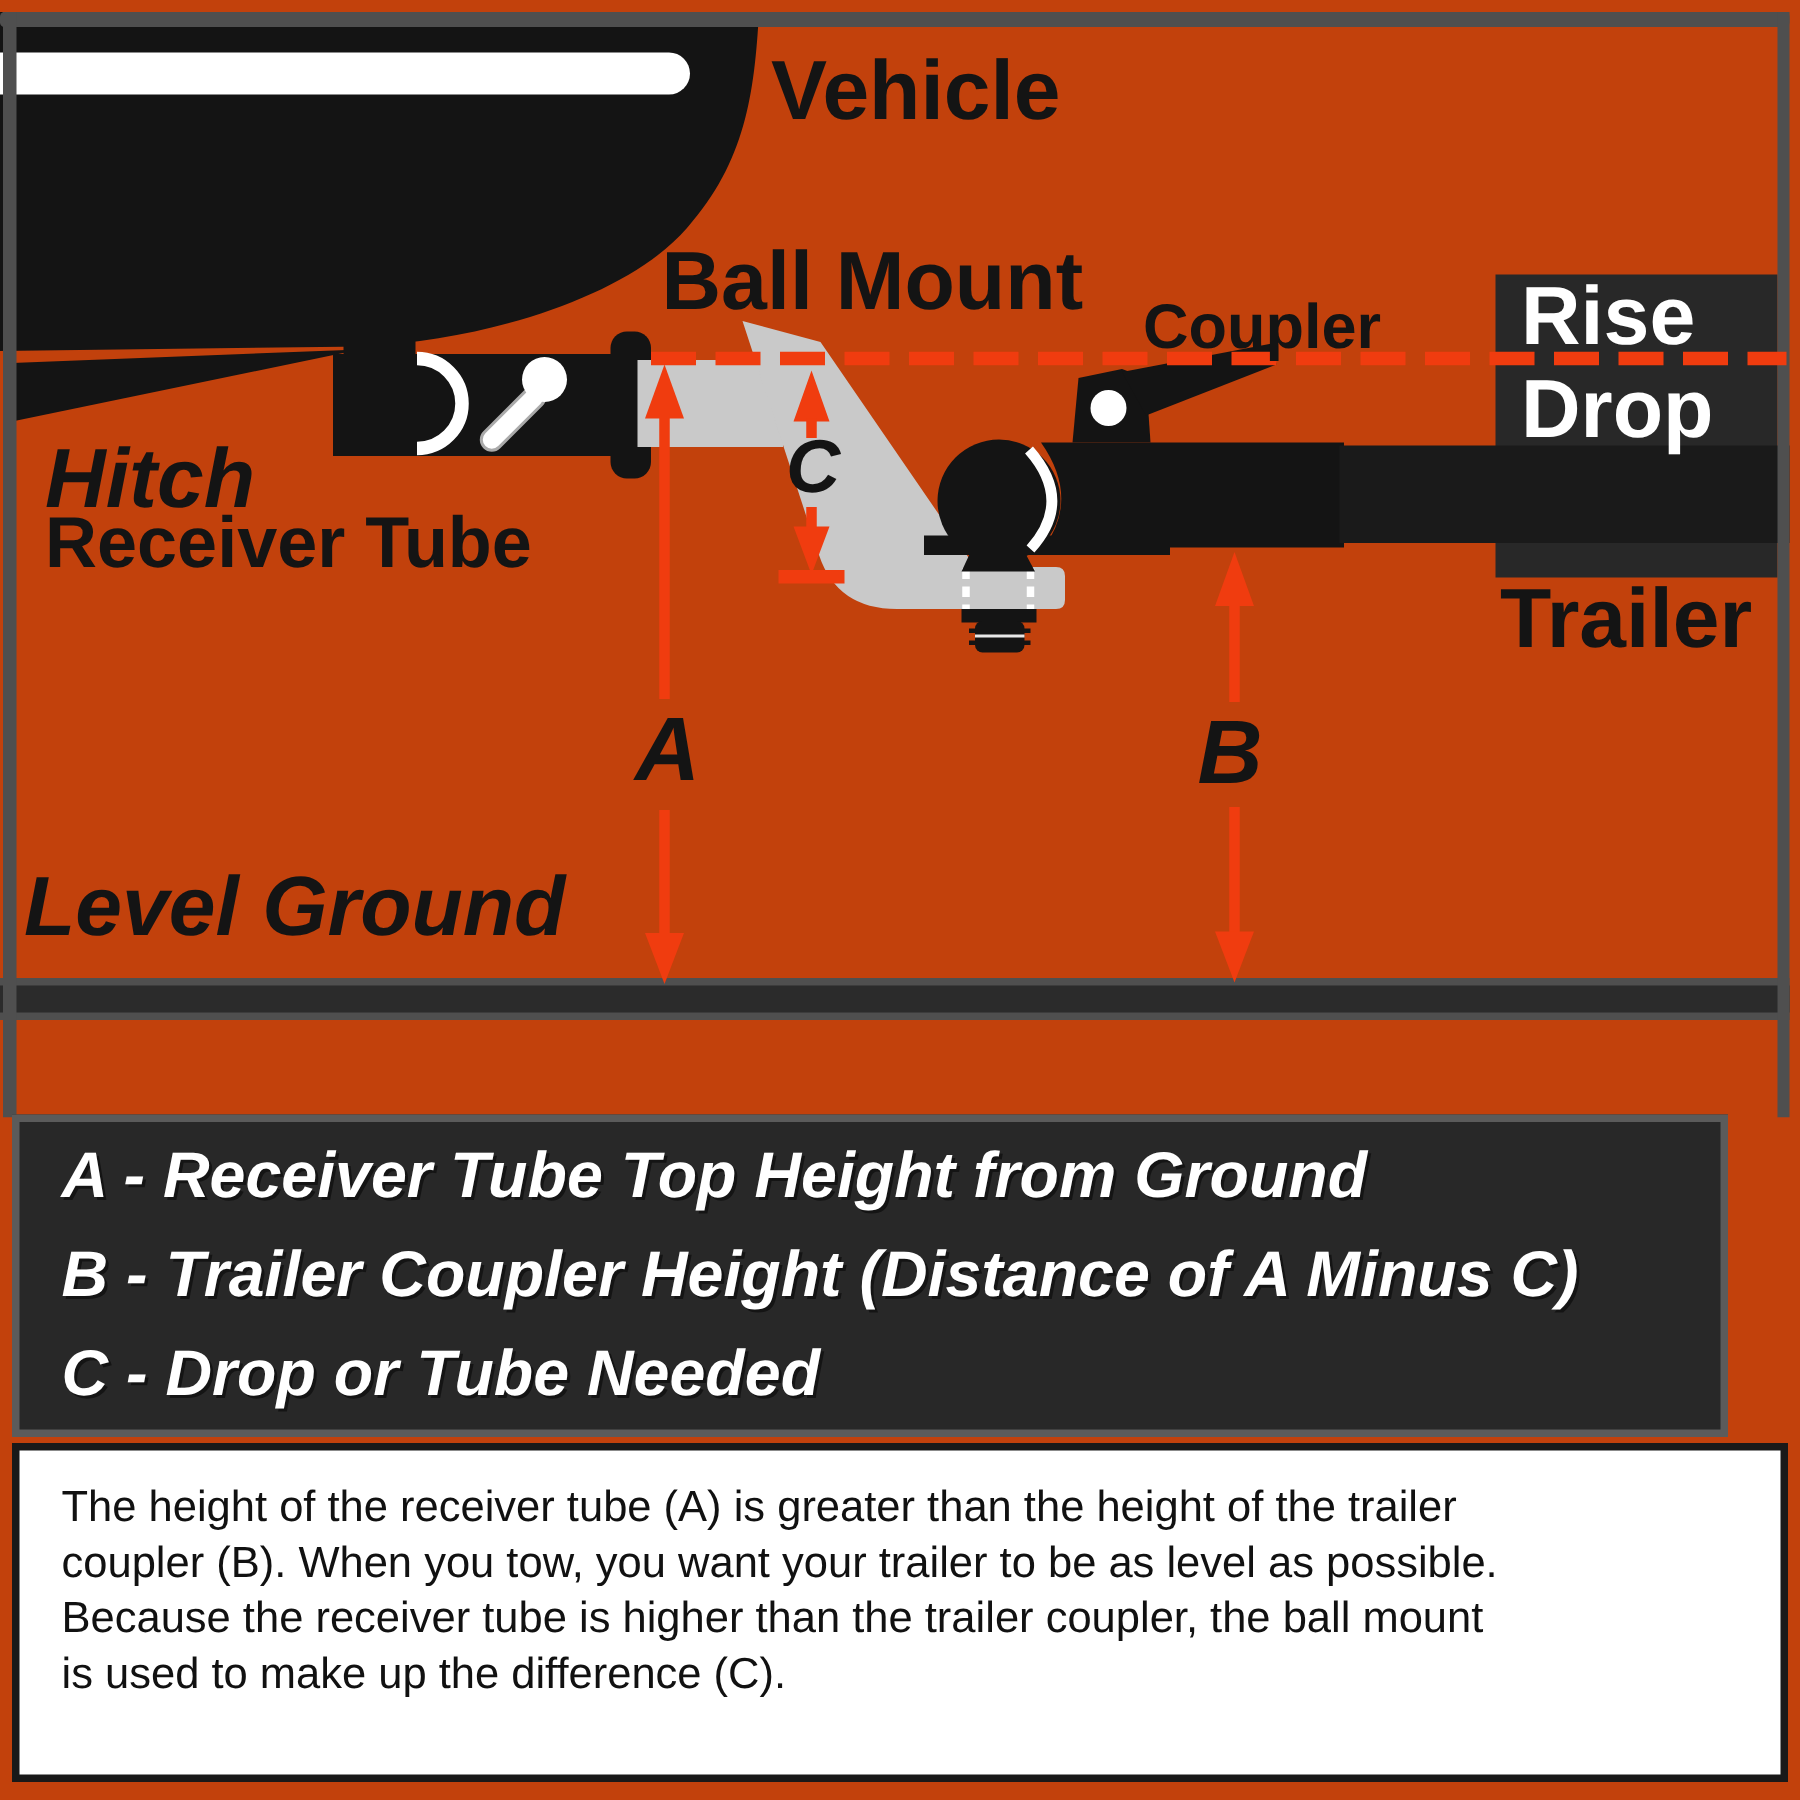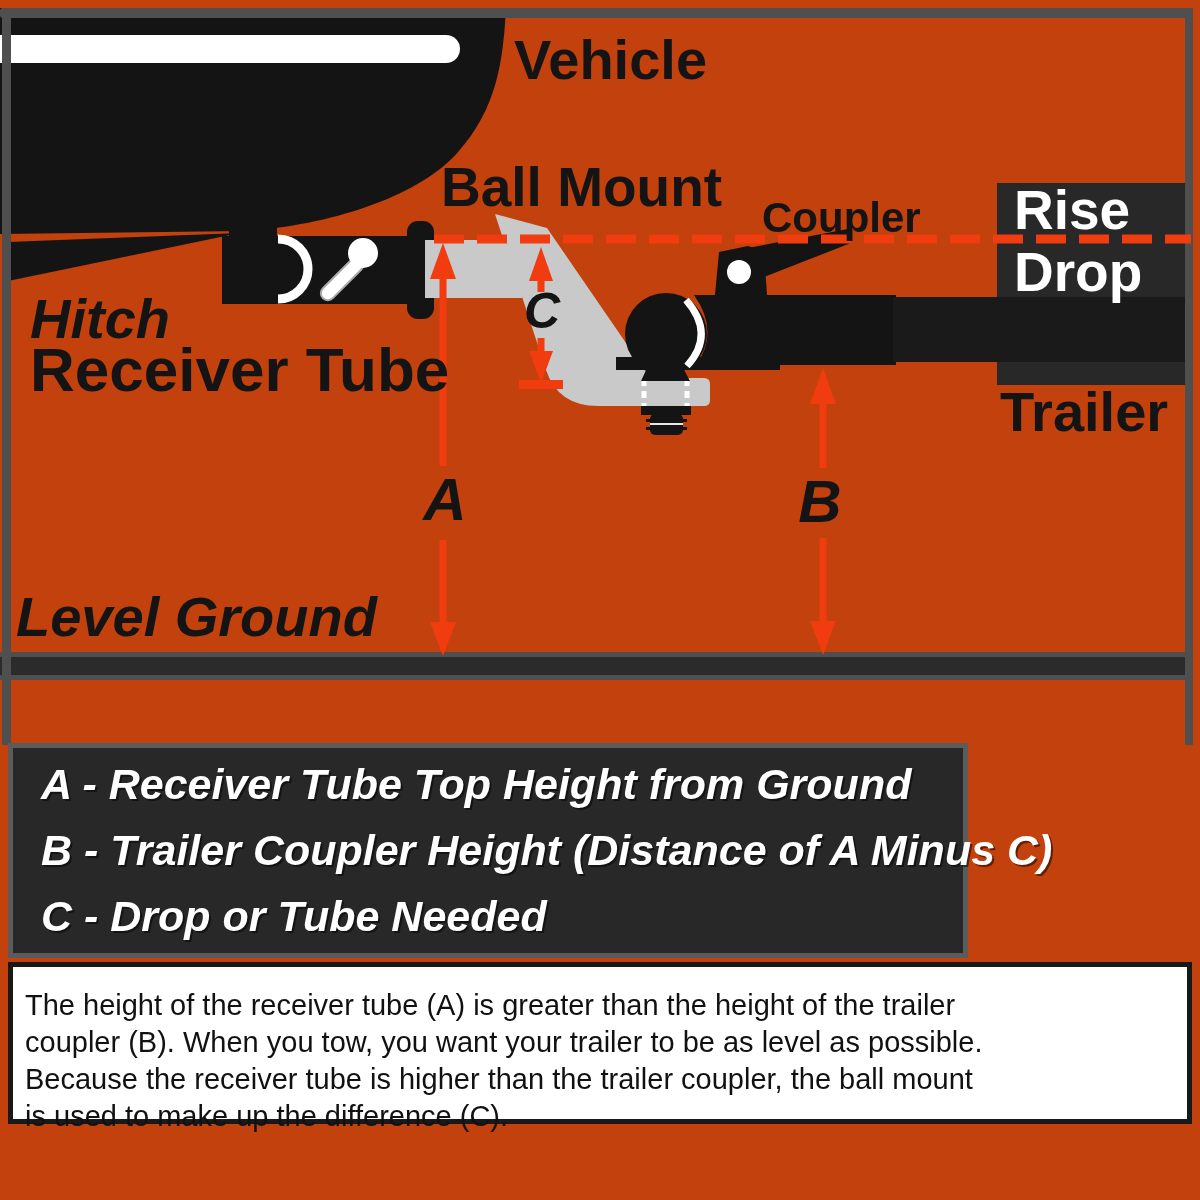--- a/index.html
+++ b/index.html
@@ -9,37 +9,37 @@
   }
   #diagram-svg{position:absolute;left:0;top:0;}
   .lbl{position:absolute;font-weight:700;line-height:1;white-space:nowrap;}
   .lbl-vehicle{left:514px;top:32px;font-size:56px;}
   .lbl-ballmount{left:441px;top:160px;font-size:55px;text-align:center;}
   .lbl-coupler{left:762px;top:197px;font-size:42px;}
   .lbl-rise{left:1014px;top:183px;font-size:55px;color:#ffffff;}
   .lbl-drop{left:1014px;top:245px;font-size:55px;color:#ffffff;}
   .lbl-trailer{left:1000px;top:384px;font-size:56px;}
   .lbl-hitch1{left:30px;top:291px;font-size:56px;font-style:italic;}
-  .lbl-hitch2{left:30px;top:339px;font-size:62px;}
-  .lbl-levelground{left:16px;top:589px;font-size:56px;font-style:italic;}
+  .lbl-hitch2{left:30px;top:339px;font-size:48px;}
+  .lbl-levelground{left:16px;top:576px;font-size:56px;font-style:italic;}
   .marker{position:absolute;width:100px;text-align:center;font-weight:700;font-style:italic;line-height:1;}
   .marker-a{left:395px;top:470px;font-size:60px;}
   .marker-b{left:770px;top:472px;font-size:60px;}
   .marker-c{left:492px;top:286px;font-size:50px;}
   #legend-box{
-    position:absolute;left:8px;top:743px;width:960px;height:215px;box-sizing:border-box;
+    position:absolute;left:8px;top:743px;width:1144px;height:215px;box-sizing:border-box;
     background:#282828;border:5px solid #5b5b5b;padding:3px 0 0 28px;
   }
   .legend-line{
     color:#ffffff;font-weight:700;font-style:italic;font-size:43px;line-height:66px;
     white-space:nowrap;text-shadow:2px 2px 0 rgba(0,0,0,0.5);
   }
   #description-box{
-    position:absolute;left:8px;top:962px;width:1184px;height:162px;box-sizing:border-box;
-    background:#ffffff;border:5px solid #191919;padding:20px 30px 0 12px;
+    position:absolute;left:8px;top:962px;width:1184px;height:226px;box-sizing:border-box;
+    background:#ffffff;border:5px solid #191919;padding:20px 30px 0 28px;
   }
   #description-box .para-line{
     font-size:29px;line-height:37px;color:#111111;white-space:nowrap;
   }
 </style>
 </head>
 <body>
 
 <div id="stage">
 

